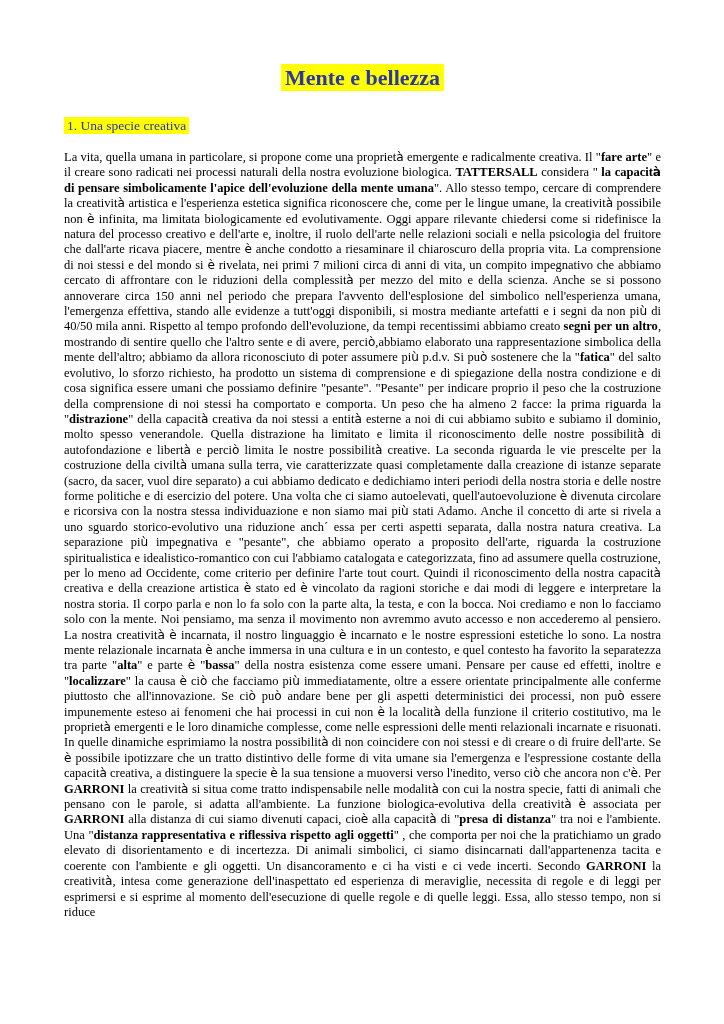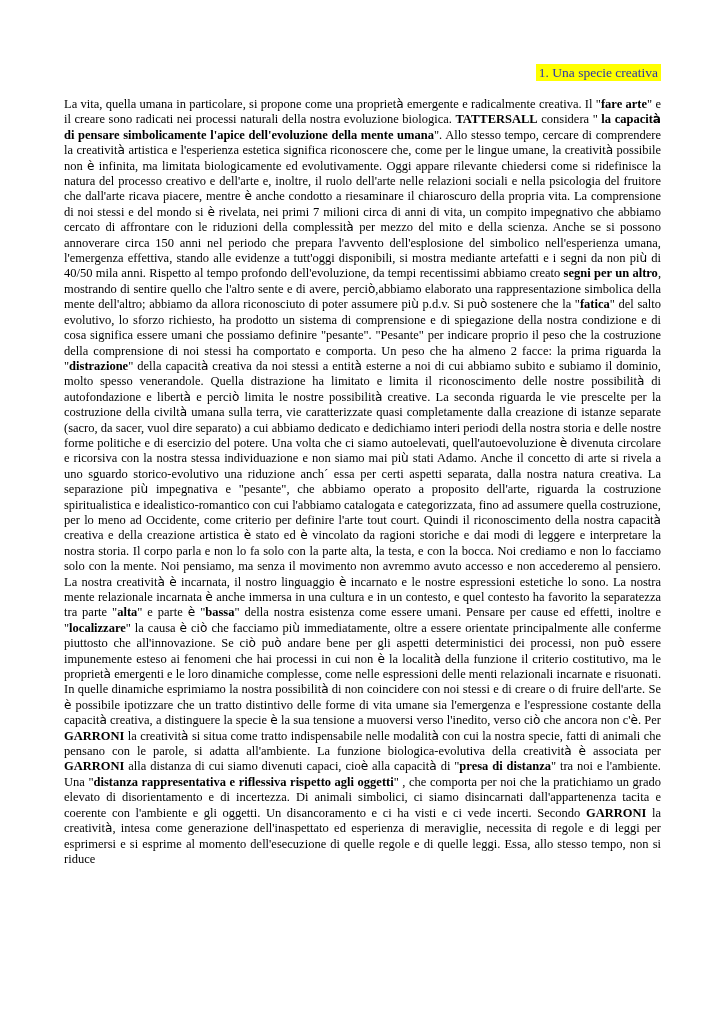--- a/index.html
+++ b/index.html
@@ -16,21 +16,21 @@
   .title-line { text-align: center; margin: 0 0 16px 0; }
   .title-line mark {
     background: #ffff00;
     color: #2b36a8;
     font-weight: 700;
     font-size: 22px;
     line-height: 1.15;
     padding: 1px 4px;
   }
 
-  .subtitle-line { text-align: right; margin: 0 0 14px 0; }
+  .subtitle-line { text-align: left; margin: 0 0 14px 0; }
   .subtitle-line mark {
     background: #ffff00;
     color: #2b36a8;
     font-weight: 400;
     font-size: 13.5px;
     line-height: 1.2;
     padding: 1px 3px;
   }
 
   .body-text {
@@ -42,15 +42,16 @@
   }
   .b { font-weight: bold; }
   .u { }
   
   .fg { font-family: "DejaVu Sans", sans-serif; font-size: 0.97em; }
 </style>
 </head>
 <body>
 
 <div class="page">
+  <h1 class="title-line"><mark>Mente e bellezza</mark></h1>
   <h2 class="subtitle-line"><mark>1. Una specie creativa</mark></h2>
   <p class="body-text"><span>La vita, quella umana in particolare, si propone come una propriet<span class="fg">à</span> emergente e radicalmente creativa. Il "</span><span class="b">fare arte</span><span>" e il creare sono radicati nei processi naturali della nostra evoluzione biologica. </span><span class="b">TATTERSALL</span><span> considera " </span><span class="b">la capacit<span class="fg">à</span> di pensare simbolicamente l'apice dell'evoluzione della mente umana</span><span>". Allo stesso tempo, cercare di comprendere la creativit<span class="fg">à</span> artistica e l'esperienza estetica significa riconoscere che, come per le lingue umane, la creativit<span class="fg">à</span> possibile non <span class="fg">è</span> infinita, ma limitata biologicamente ed evolutivamente. Oggi appare rilevante chiedersi come si ridefinisce la natura del processo creativo e dell'arte e, inoltre, il ruolo dell'arte nelle relazioni sociali e nella psicologia del fruitore che dall'arte ricava piacere, mentre <span class="fg">è</span> anche condotto a riesaminare il chiaroscuro della propria vita. La comprensione di noi stessi e del mondo si <span class="fg">è</span> rivelata, nei primi 7 milioni circa di anni di vita, un compito impegnativo che abbiamo cercato di affrontare con le riduzioni della complessit<span class="fg">à</span> per mezzo del mito e della scienza. Anche se si possono annoverare circa 150 anni nel periodo che prepara l'avvento dell'esplosione del simbolico nell'esperienza umana, l'emergenza effettiva, stando alle evidenze a tutt'oggi disponibili, si mostra mediante artefatti e i segni da non pi<span class="fg">ù</span> di 40/50 mila anni. Rispetto al tempo profondo dell'evoluzione, da tempi recentissimi abbiamo creato </span><span class="b u">segni per un altro</span><span>, mostrando di sentire quello che l'altro sente e di avere, perci<span class="fg">ò</span>,abbiamo elaborato una rappresentazione simbolica della mente dell'altro; abbiamo da allora riconosciuto di poter assumere pi<span class="fg">ù</span> p.d.v. Si pu<span class="fg">ò</span> sostenere che la "</span><span class="b">fatica</span><span>" del salto evolutivo, lo sforzo richiesto, ha prodotto un sistema di comprensione e di spiegazione della nostra condizione e di cosa significa essere umani che possiamo definire "pesante". "Pesante" per indicare proprio il peso che la costruzione della comprensione di noi stessi ha comportato e comporta. Un peso che ha almeno 2 facce: la prima riguarda la "</span><span class="b">distrazione</span><span>" della capacit<span class="fg">à</span> creativa da noi stessi a entit<span class="fg">à</span> esterne a noi di cui abbiamo subito e subiamo il dominio, molto spesso venerandole. Quella distrazione ha limitato e limita il riconoscimento delle nostre possibilit<span class="fg">à</span> di autofondazione e libert<span class="fg">à</span> e perci<span class="fg">ò</span> limita le nostre possibilit<span class="fg">à</span> creative. La seconda riguarda le vie prescelte per la costruzione della civilt<span class="fg">à</span> umana sulla terra, vie caratterizzate quasi completamente dalla creazione di istanze separate (sacro, da sacer, vuol dire separato) a cui abbiamo dedicato e dedichiamo interi periodi della nostra storia e delle nostre forme politiche e di esercizio del potere. Una volta che ci siamo autoelevati, quell'autoevoluzione <span class="fg">è</span> divenuta circolare e ricorsiva con la nostra stessa individuazione e non siamo mai pi<span class="fg">ù</span> stati Adamo. Anche il concetto di arte si rivela a uno sguardo storico-evolutivo una riduzione anch´ essa per certi aspetti separata, dalla nostra natura creativa. La separazione pi<span class="fg">ù</span> impegnativa e "pesante", che abbiamo operato a proposito dell'arte, riguarda la costruzione spiritualistica e idealistico-romantico con cui l'abbiamo catalogata e categorizzata, fino ad assumere quella costruzione, per lo meno ad Occidente, come criterio per definire l'arte tout court. Quindi il riconoscimento della nostra capacit<span class="fg">à</span> creativa e della creazione artistica <span class="fg">è</span> stato ed <span class="fg">è</span> vincolato da ragioni storiche e dai modi di leggere e interpretare la nostra storia. Il corpo parla e non lo fa solo con la parte alta, la testa, e con la bocca. Noi crediamo e non lo facciamo solo con la mente. Noi pensiamo, ma senza il movimento non avremmo avuto accesso e non accederemo al pensiero. La nostra creativit<span class="fg">à</span> <span class="fg">è</span> incarnata, il nostro linguaggio <span class="fg">è</span> incarnato e le nostre espressioni estetiche lo sono. La nostra mente relazionale incarnata <span class="fg">è</span> anche immersa in una cultura e in un contesto, e quel contesto ha favorito la separatezza tra parte "</span><span class="b">alta</span><span>" e parte <span class="fg">è</span> "</span><span class="b">bassa</span><span>" della nostra esistenza come essere umani. Pensare per cause ed effetti, inoltre e "</span><span class="b">localizzare</span><span>" la causa <span class="fg">è</span> ci<span class="fg">ò</span> che facciamo pi<span class="fg">ù</span> immediatamente, oltre a essere orientate principalmente alle conferme piuttosto che all'innovazione. Se ci<span class="fg">ò</span> pu<span class="fg">ò</span> andare bene per gli aspetti deterministici dei processi, non pu<span class="fg">ò</span> essere impunemente esteso ai fenomeni che hai processi in cui non <span class="fg">è</span> la localit<span class="fg">à</span> della funzione il criterio costitutivo, ma le propriet<span class="fg">à</span> emergenti e le loro dinamiche complesse, come nelle espressioni delle menti relazionali incarnate e risuonati. In quelle dinamiche esprimiamo la nostra possibilit<span class="fg">à</span> di non coincidere con noi stessi e di creare o di fruire dell'arte. Se <span class="fg">è</span> possibile ipotizzare che un tratto distintivo delle forme di vita umane sia l'emergenza e l'espressione costante della capacit<span class="fg">à</span> creativa, a distinguere la specie <span class="fg">è</span> la sua tensione a muoversi verso l'inedito, verso ci<span class="fg">ò</span> che ancora non c'<span class="fg">è</span>. Per </span><span class="b">GARRONI</span><span> la creativit<span class="fg">à</span> si situa come tratto indispensabile nelle modalit<span class="fg">à</span> con cui la nostra specie, fatti di animali che pensano con le parole, si adatta all'ambiente. La funzione biologica-evolutiva della creativit<span class="fg">à</span> <span class="fg">è</span> associata per </span><span class="b">GARRONI</span><span> alla distanza di cui siamo divenuti capaci, cio<span class="fg">è</span> alla capacit<span class="fg">à</span> di "</span><span class="b">presa di distanza</span><span>" tra noi e l'ambiente. Una "</span><span class="b">distanza rappresentativa e riflessiva rispetto agli oggetti</span><span>" , che comporta per noi che la pratichiamo un grado elevato di disorientamento e di incertezza. Di animali simbolici, ci siamo disincarnati dall'appartenenza tacita e coerente con l'ambiente e gli oggetti. Un disancoramento e ci ha visti e ci vede incerti. Secondo </span><span class="b">GARRONI</span><span> la creativit<span class="fg">à</span>, intesa come generazione dell'inaspettato ed esperienza di meraviglie, necessita di regole e di leggi per esprimersi e si esprime al momento dell'esecuzione di quelle regole e di quelle leggi. Essa, allo stesso tempo, non si riduce</span></p>
 </div>
 
 </body></html>

